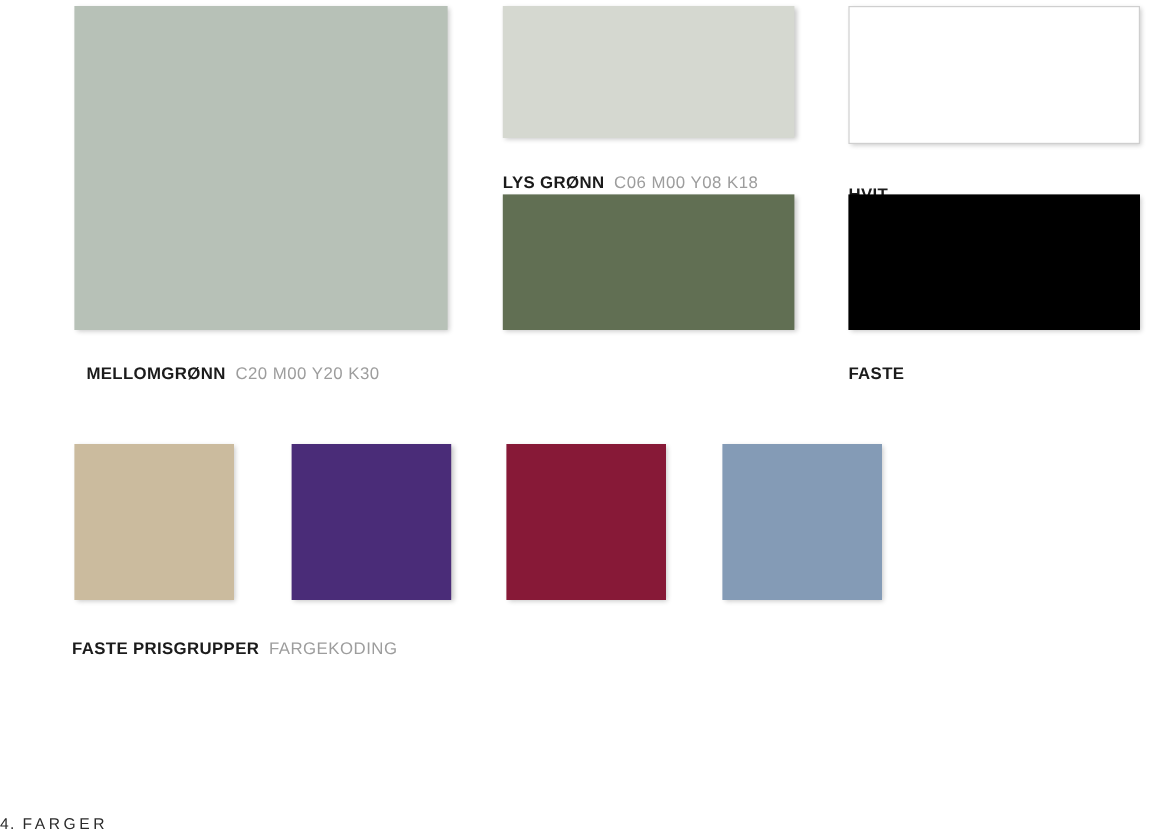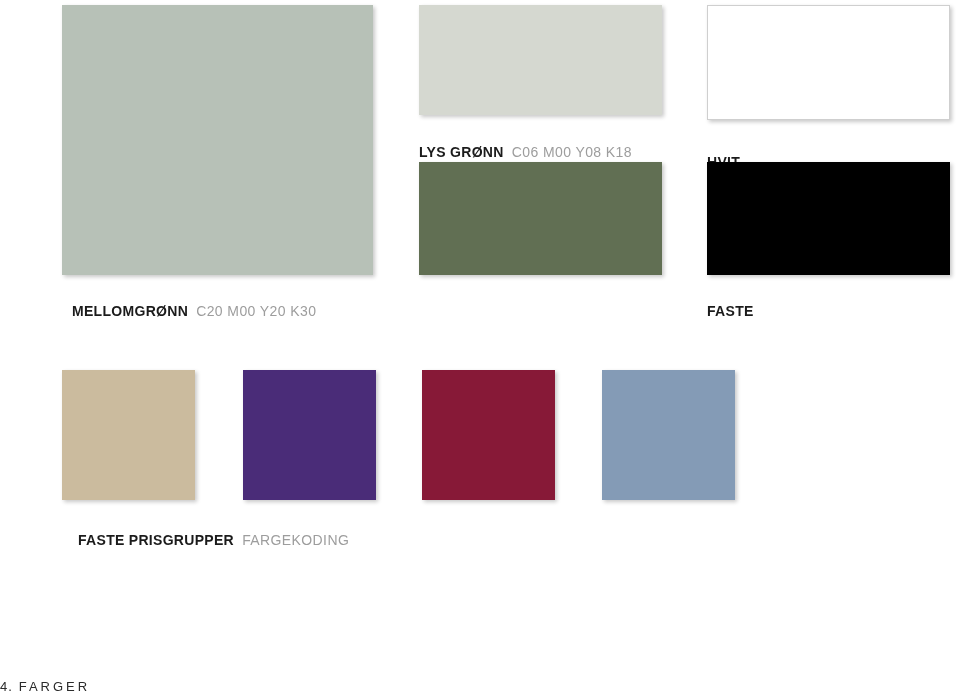--- a/index.html
+++ b/index.html
@@ -107,21 +107,21 @@
   </div>
 
   <div class="swatch" id="pg-0" style="left: 62px; top: 370px; width: 133px; height: 130px; background-color: rgb(203, 187, 158);"></div>
 
   <div class="swatch" id="pg-1" style="left: 243px; top: 370px; width: 133px; height: 130px; background-color: rgb(74, 44, 120);"></div>
 
   <div class="swatch" id="pg-2" style="left: 422px; top: 370px; width: 133px; height: 130px; background-color: rgb(135, 25, 55);"></div>
 
   <div class="swatch" id="pg-3" style="left: 602px; top: 370px; width: 133px; height: 130px; background-color: rgb(132, 155, 182);"></div>
 
-  <div class="caption" style="left:78px; top:522px;">
+  <div class="caption" style="left:60px; top:522px;">
     <span class="nm">FASTE PRISGRUPPER</span>
     <span class="cd" style="margin-left: 4px;">FARGEKODING</span>
   </div>
 
   <div class="footer">
     <span class="num">4.</span>
     <span class="ttl">FARGER</span>
   </div>
 
 </div>

